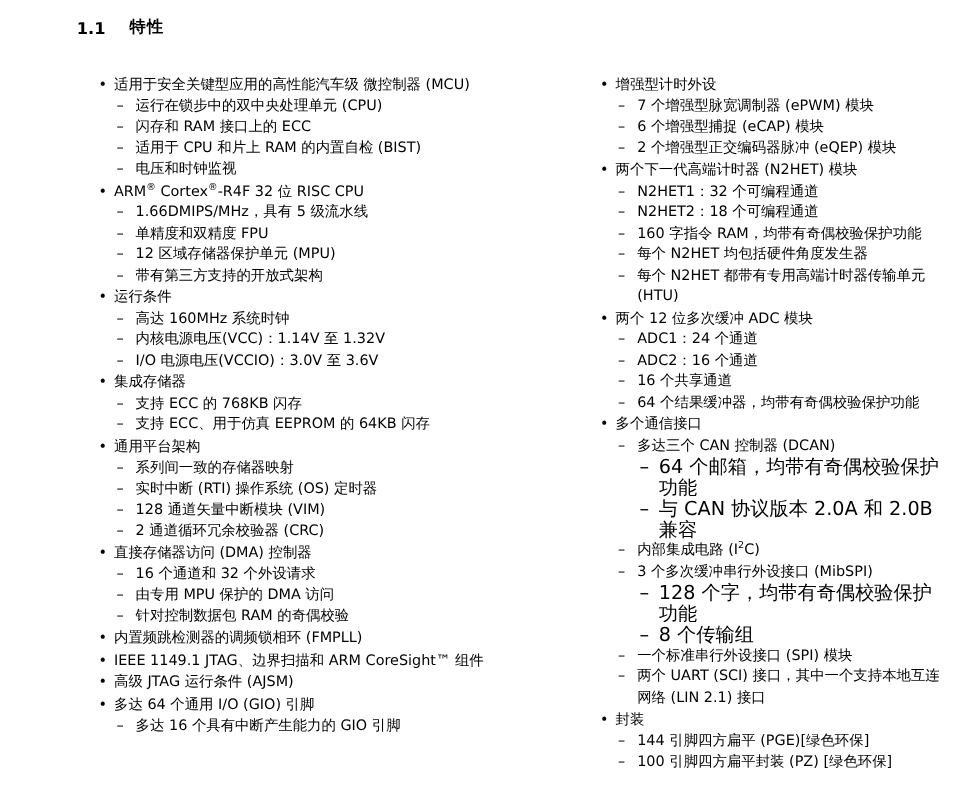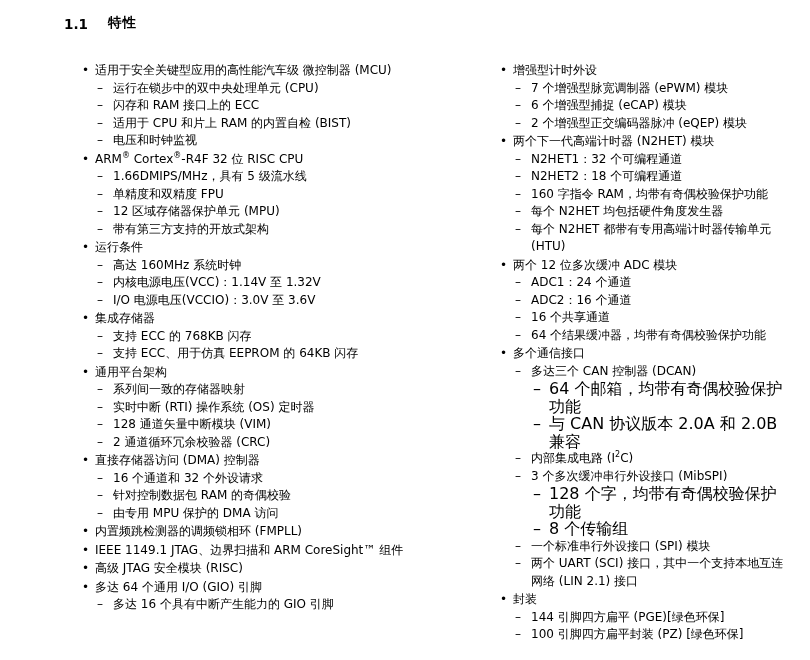--- a/index.html
+++ b/index.html
@@ -208,38 +208,38 @@
           </ul>
         </li>
 
         <li>
           <span class="txt">直接存储器访问 (DMA) 控制器</span>
           <ul class="lv2">
             <li>
                 <span class="txt">16 个通道和 32 个外设请求</span>
               </li>
             <li>
+                <span class="txt">由专用 MPU 保护的 DMA 访问</span>
+              </li>
+            <li>
                 <span class="txt">针对控制数据包 RAM 的奇偶校验</span>
               </li>
-            <li>
-                <span class="txt">由专用 MPU 保护的 DMA 访问</span>
-              </li>
           </ul>
         </li>
 
         <li>
           <span class="txt">内置频跳检测器的调频锁相环 (FMPLL)</span>
         </li>
 
         <li>
           <span class="txt">IEEE 1149.1 JTAG、边界扫描和 ARM CoreSight™ 组件</span>
         </li>
 
         <li>
-          <span class="txt">高级 JTAG 安全模块 (RISC)</span>
+          <span class="txt">高级 JTAG 运行条件 (AJSM)</span>
         </li>
 
         <li>
           <span class="txt">多达 64 个通用 I/O (GIO) 引脚</span>
           <ul class="lv2">
             <li>
                 <span class="txt">多达 16 个具有中断产生能力的 GIO 引脚</span>
               </li>
           </ul>
         </li>

